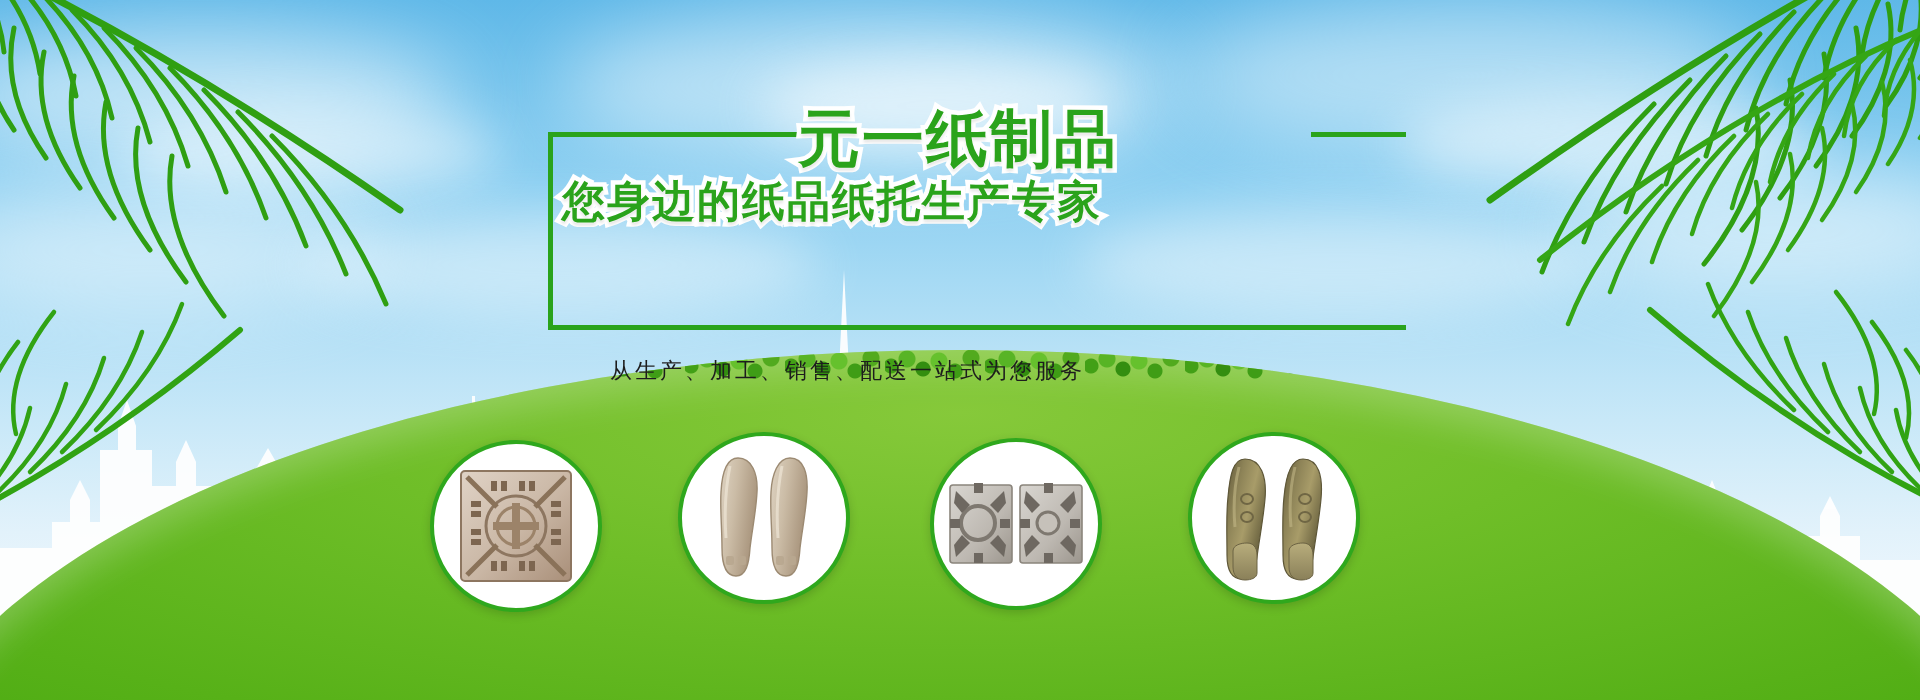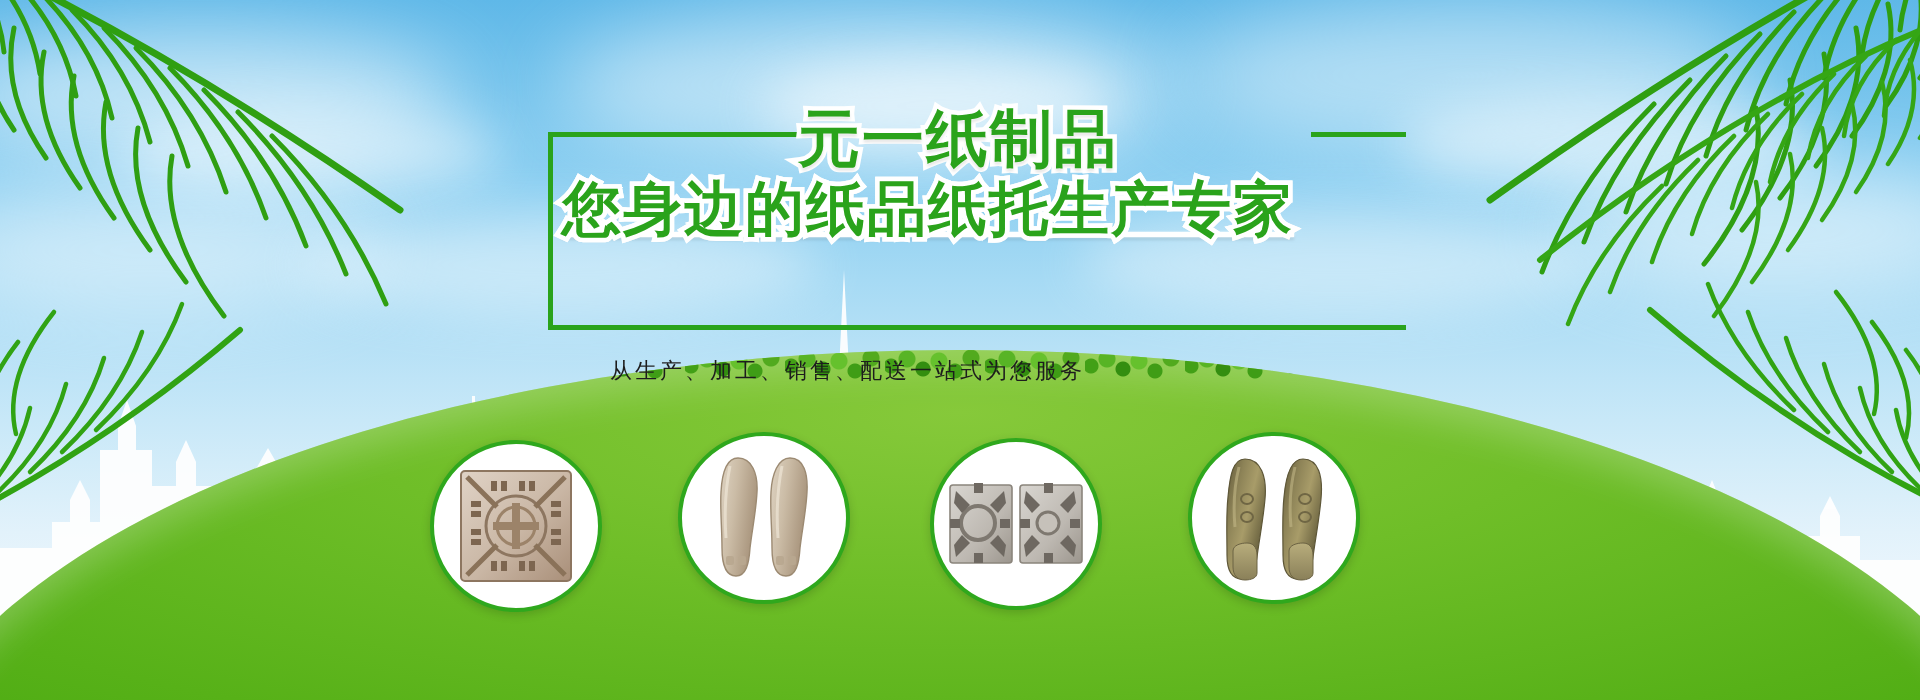--- a/index.html
+++ b/index.html
@@ -131,31 +131,30 @@
     white-space:nowrap;
     line-height:1;
     -webkit-text-stroke:9px #fff;
     paint-order:stroke fill;
     text-shadow:
       0 0 2px #fff, 0 3px 3px rgba(0,0,0,.10);
   }
   .line2{
     position:absolute;
     left:22px; top:72px;
-    font-size:59px;
+    font-size:43px;
     font-weight:bold;
     letter-spacing:2px;
     color:#2aa31b;
     white-space:nowrap;
     line-height:1;
     -webkit-text-stroke:9px #fff;
     paint-order:stroke fill;
     text-shadow:
       0 0 2px #fff, 0 3px 3px rgba(0,0,0,.10);
-    text-decoration: underline;
   }
   .subtitle{
     position:absolute;
     left:70px; top:248px;
     font-size:22px;
     color:#1d1d1d;
     letter-spacing:3px;
     white-space:nowrap;
     font-family:"DejaVu Sans", sans-serif;
   }

